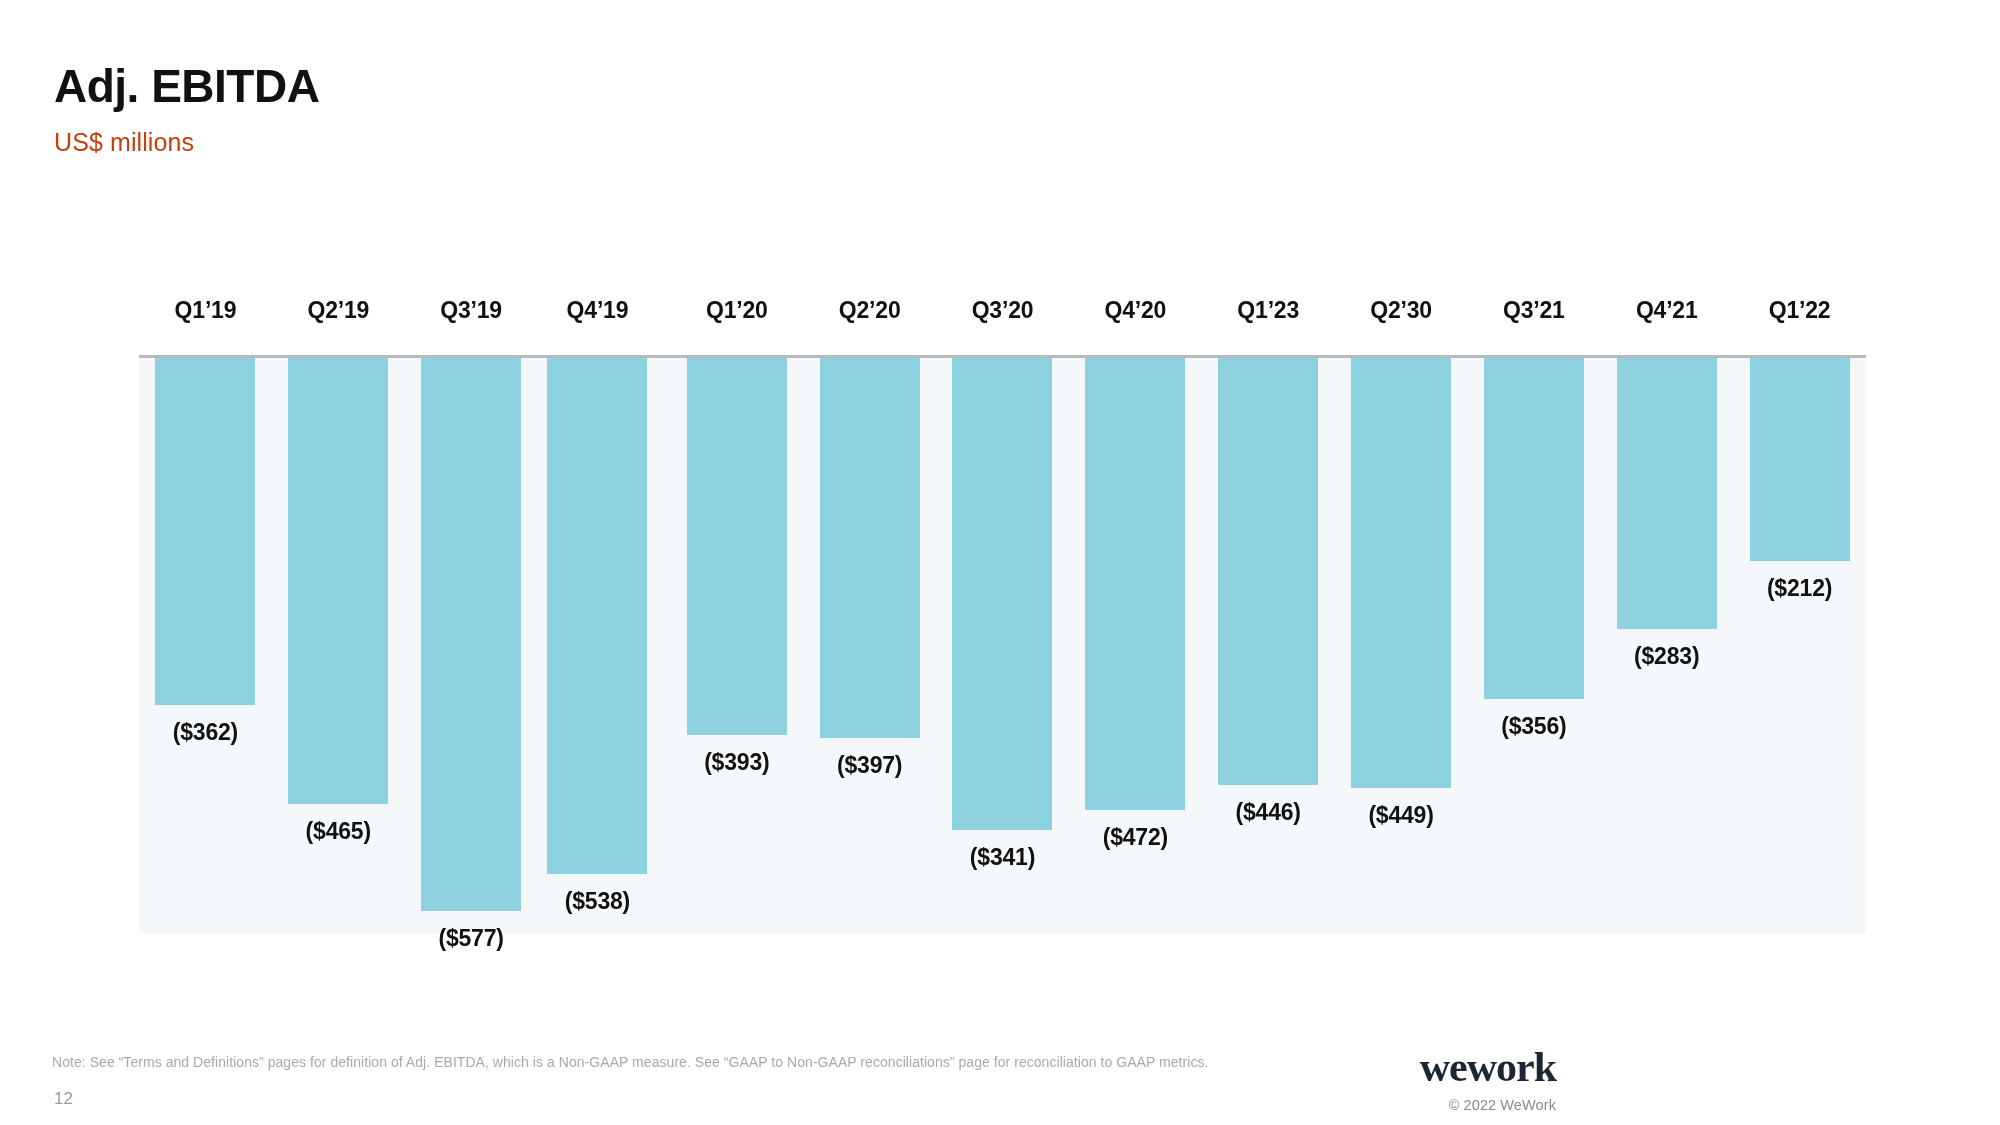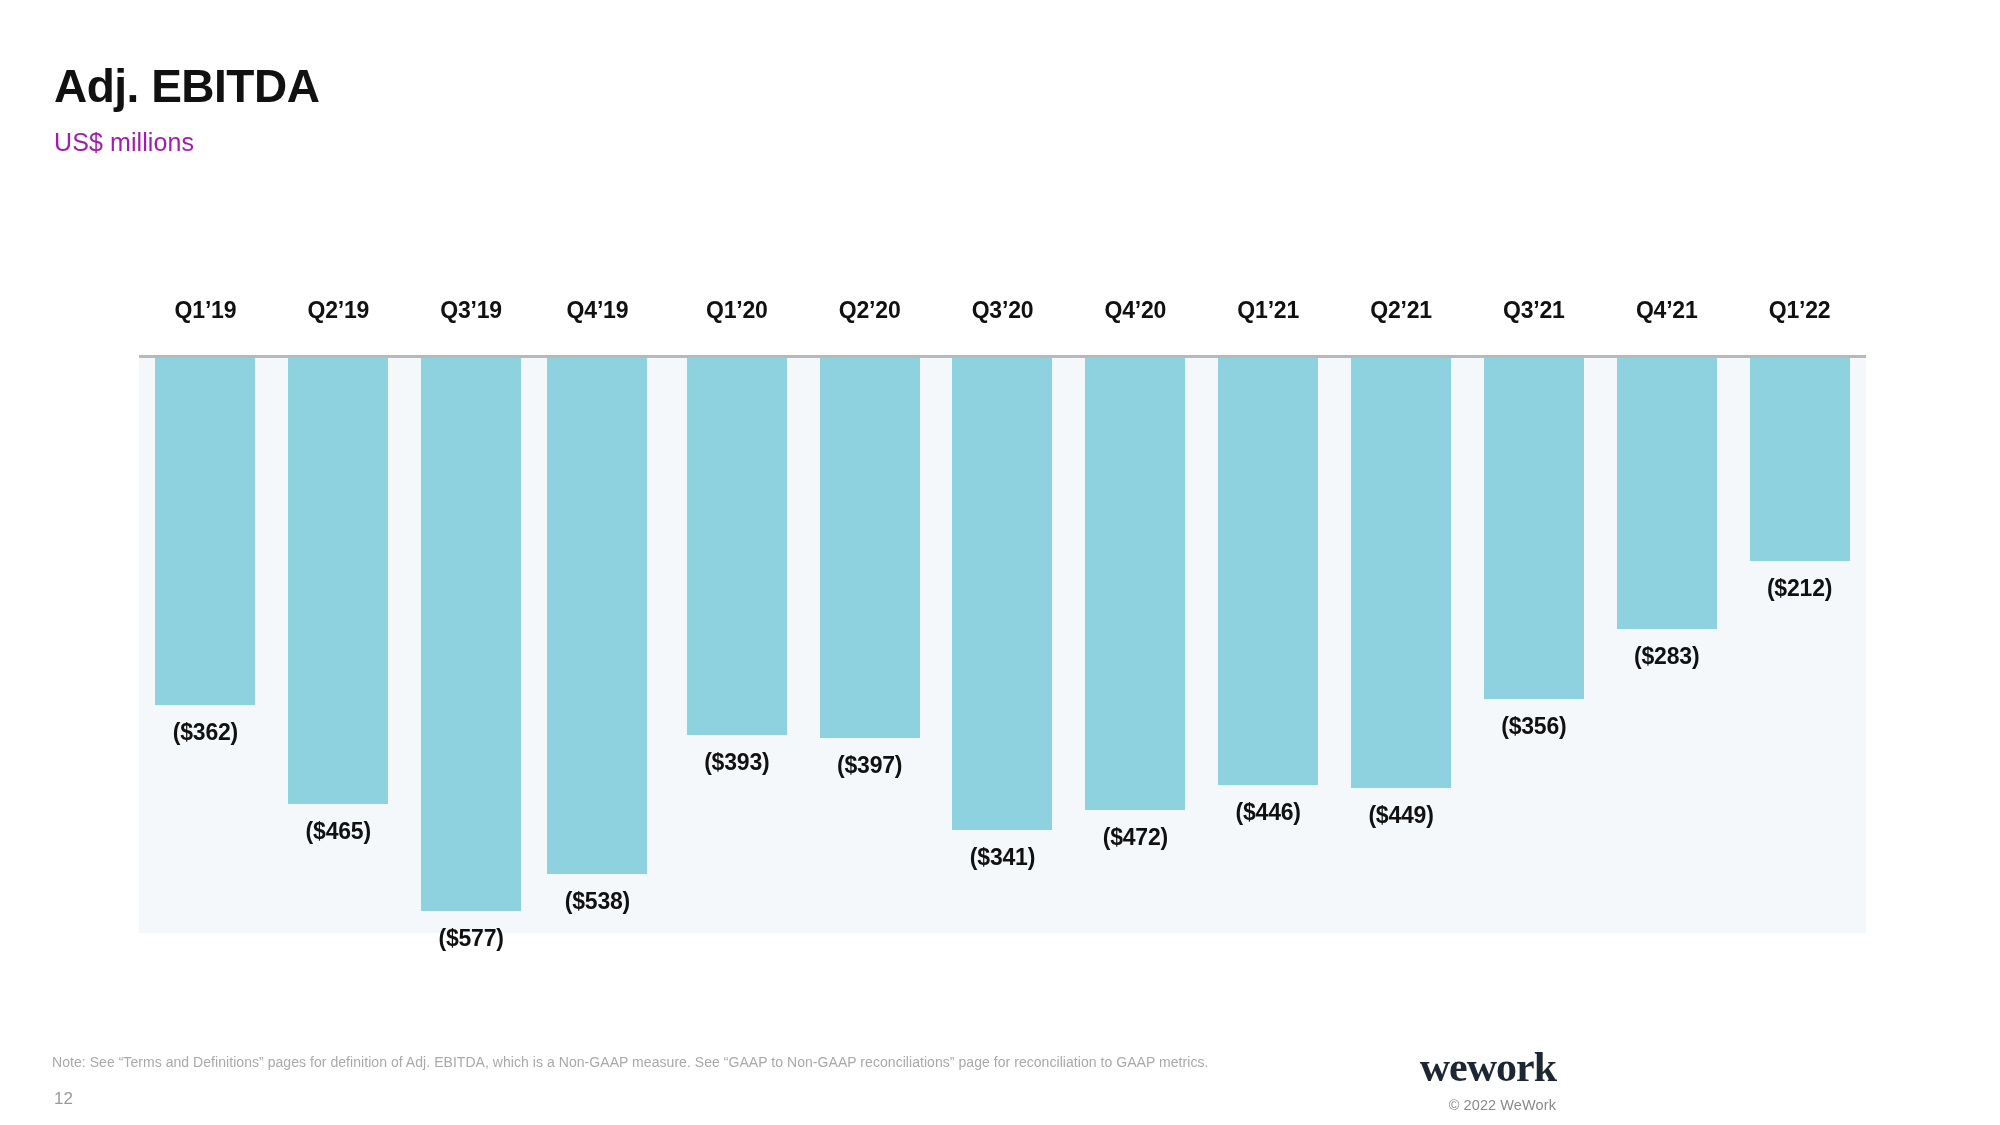--- a/index.html
+++ b/index.html
@@ -32,21 +32,21 @@
     font-weight: 700;
     letter-spacing: -0.5px;
     color: #111111;
     line-height: 1.08;
   }
 
   #page-subtitle {
     margin-top: 16px;
     font-size: 25px;
     font-weight: 400;
-    color: #a21caf;
+    color: #c2410c;
     letter-spacing: 0.1px;
   }
 
   
   #chart-region {
     position: absolute;
     left: 139px;
     top: 355px;
     width: 1727px;
     height: 578px;
@@ -205,26 +205,26 @@
           <div class="cat-label">Q3’20</div>
           <div class="bar-rect" style="height: 471.5px; width: 100px; left: 16.4231px; background: rgb(142, 210, 224);"></div>
           <div class="bar-value" style="top: 488.5px;">($341)</div>
         </div>
         <div class="bar-slot" style="left: 929.923px; width: 132.846px;">
           <div class="cat-label">Q4’20</div>
           <div class="bar-rect" style="height: 452.333px; width: 100px; left: 16.4231px; background: rgb(142, 210, 224);"></div>
           <div class="bar-value" style="top: 469.333px;">($472)</div>
         </div>
         <div class="bar-slot" style="left: 1062.77px; width: 132.846px;">
-          <div class="cat-label">Q1’21</div>
+          <div class="cat-label">Q1’23</div>
           <div class="bar-rect" style="height: 427.417px; width: 100px; left: 16.4231px; background: rgb(142, 210, 224);"></div>
           <div class="bar-value" style="top: 444.417px;">($446)</div>
         </div>
         <div class="bar-slot" style="left: 1195.62px; width: 132.846px;">
-          <div class="cat-label">Q2’21</div>
+          <div class="cat-label">Q2’30</div>
           <div class="bar-rect" style="height: 430.292px; width: 100px; left: 16.4231px; background: rgb(142, 210, 224);"></div>
           <div class="bar-value" style="top: 447.292px;">($449)</div>
         </div>
         <div class="bar-slot" style="left: 1328.46px; width: 132.846px;">
           <div class="cat-label">Q3’21</div>
           <div class="bar-rect" style="height: 341.167px; width: 100px; left: 16.4231px; background: rgb(142, 210, 224);"></div>
           <div class="bar-value" style="top: 358.167px;">($356)</div>
         </div>
         <div class="bar-slot" style="left: 1461.31px; width: 132.846px;">
           <div class="cat-label">Q4’21</div>

